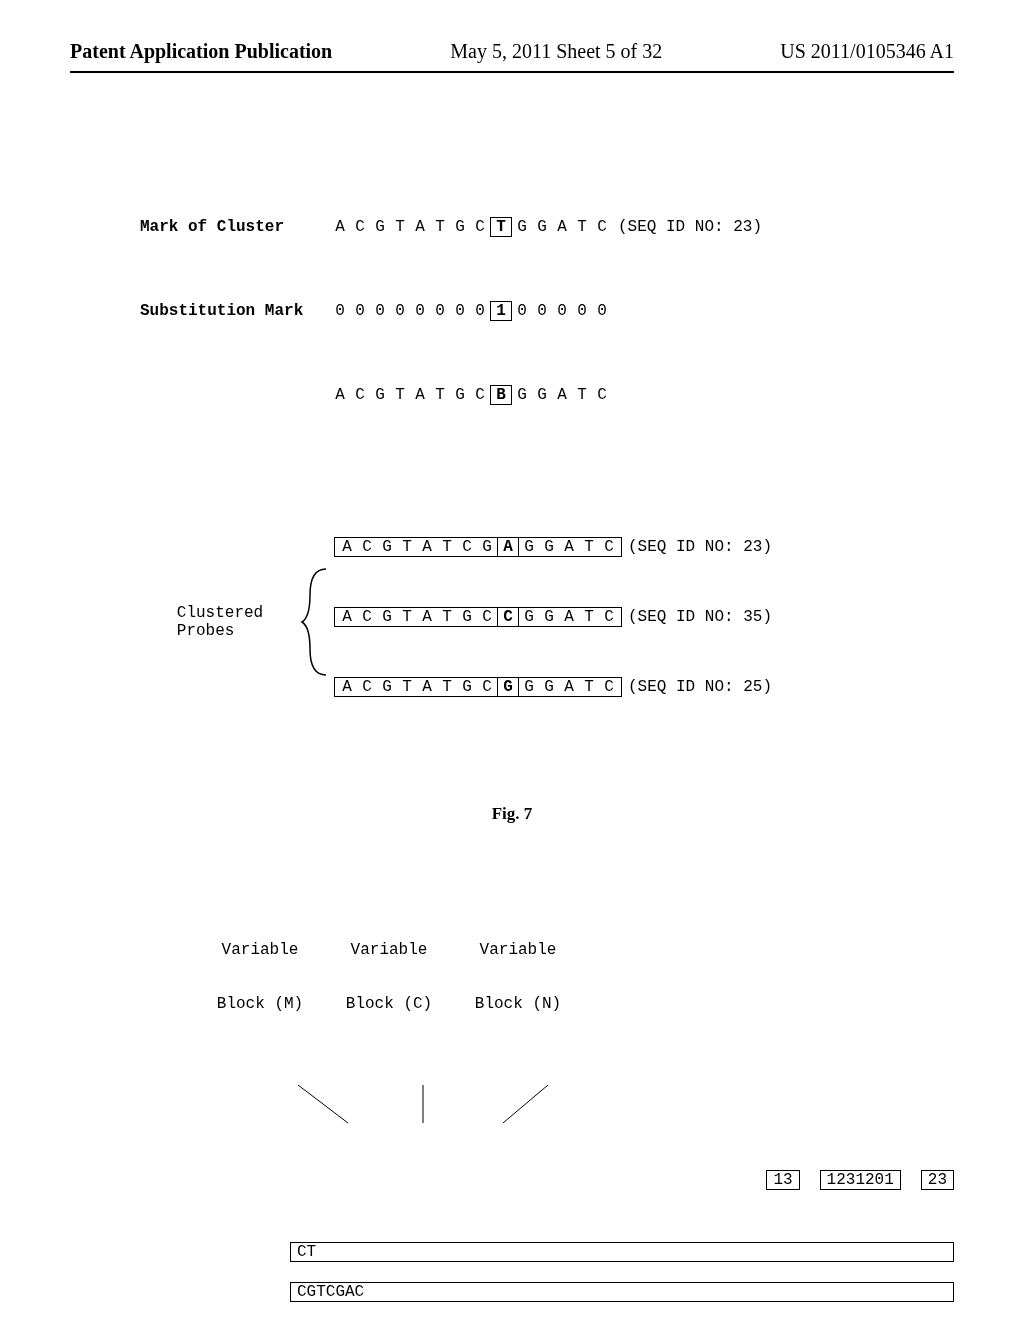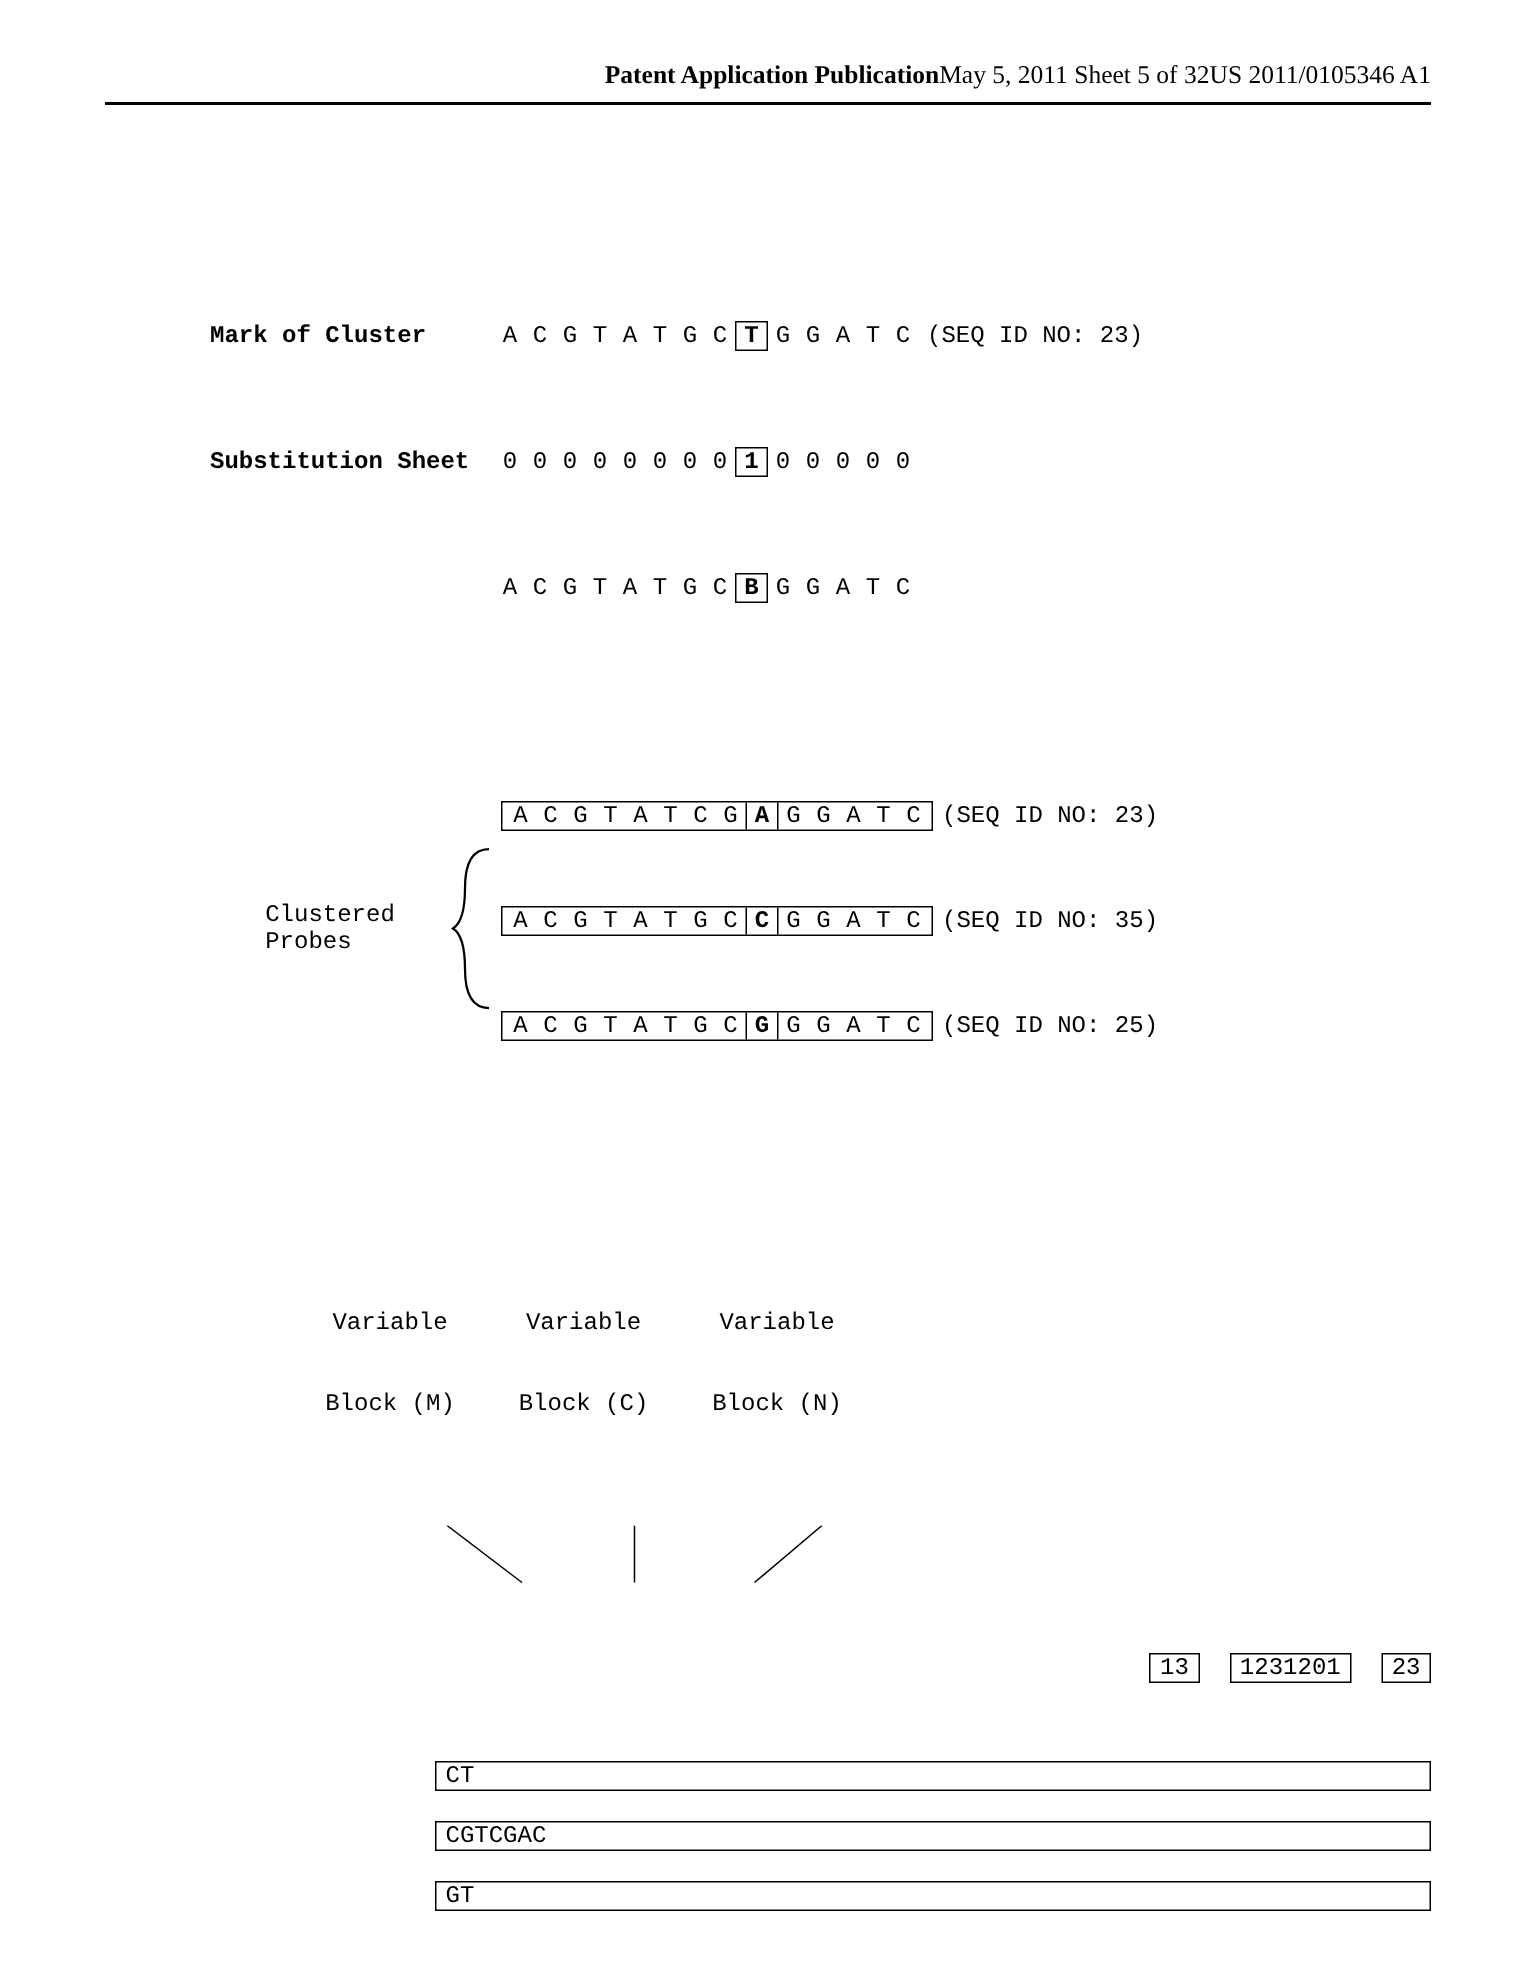--- a/index.html
+++ b/index.html
@@ -12,22 +12,22 @@
   }
   .page {
     width: 1024px;
     height: 1320px;
     position: relative;
     box-sizing: border-box;
     padding: 40px 70px;
   }
   .header {
     display: flex;
-    justify-content: flex-end;
-    font-size: 17px;
+    justify-content: space-between;
+    font-size: 20px;
     border-bottom: 0;
     margin-bottom: 8px;
   }
   .header-left { font-weight: bold; }
   .hr {
     border: none;
     border-top: 2px solid #000;
     margin: 0 0 90px 0;
   }
   .mono {
@@ -118,21 +118,21 @@
       <span class="lbl">Mark of Cluster</span>
       <span class="seq-letters">
         <span>A</span><span>C</span><span>G</span><span>T</span><span>A</span><span>T</span><span>G</span><span>C</span>
         <span class="boxed">T</span>
         <span>G</span><span>G</span><span>A</span><span>T</span><span>C</span>
       </span>
       <span class="seqid">(SEQ ID NO: 23)</span>
     </div>
 
     <div class="row7">
-      <span class="lbl">Substitution Sheet</span>
+      <span class="lbl">Substitution Mark</span>
       <span class="seq-letters">
         <span>0</span><span>0</span><span>0</span><span>0</span><span>0</span><span>0</span><span>0</span><span>0</span>
         <span class="boxed">1</span>
         <span>0</span><span>0</span><span>0</span><span>0</span><span>0</span>
       </span>
     </div>
 
     <div class="row7">
       <span class="lbl"></span>
       <span class="seq-letters">
@@ -173,20 +173,21 @@
             <span>A</span><span>C</span><span>G</span><span>T</span><span>A</span><span>T</span><span>G</span><span>C</span>
             <span class="boxed" style="border-top:none;border-bottom:none;font-weight:bold;">G</span>
             <span>G</span><span>G</span><span>A</span><span>T</span><span>C</span>
           </span>
           <span class="seqid">(SEQ ID NO: 25)</span>
         </div>
       </div>
     </div>
   </div>
 
+  <div class="fig-caption">Fig. 7</div>
 
   <div class="fig8-top mono">
     <div class="labels8">
       <div class="col" style="width:100px;">
         <div>Variable</div>
         <div>Block (M)</div>
       </div>
       <div class="col" style="width:110px;">
         <div>Variable</div>
         <div>Block (C)</div>

